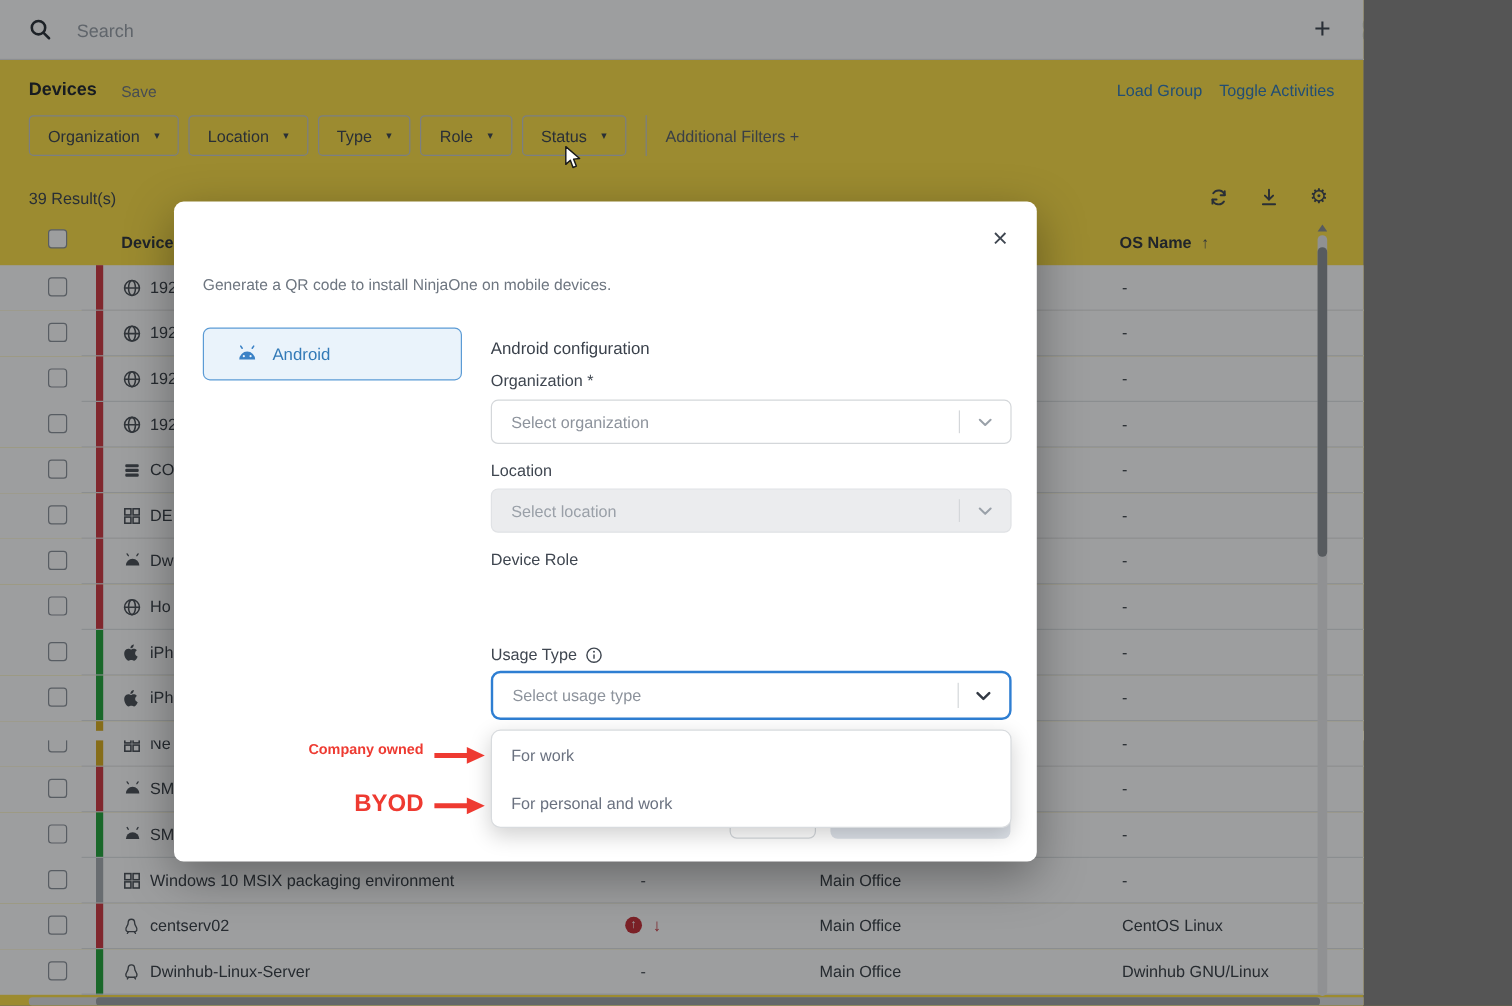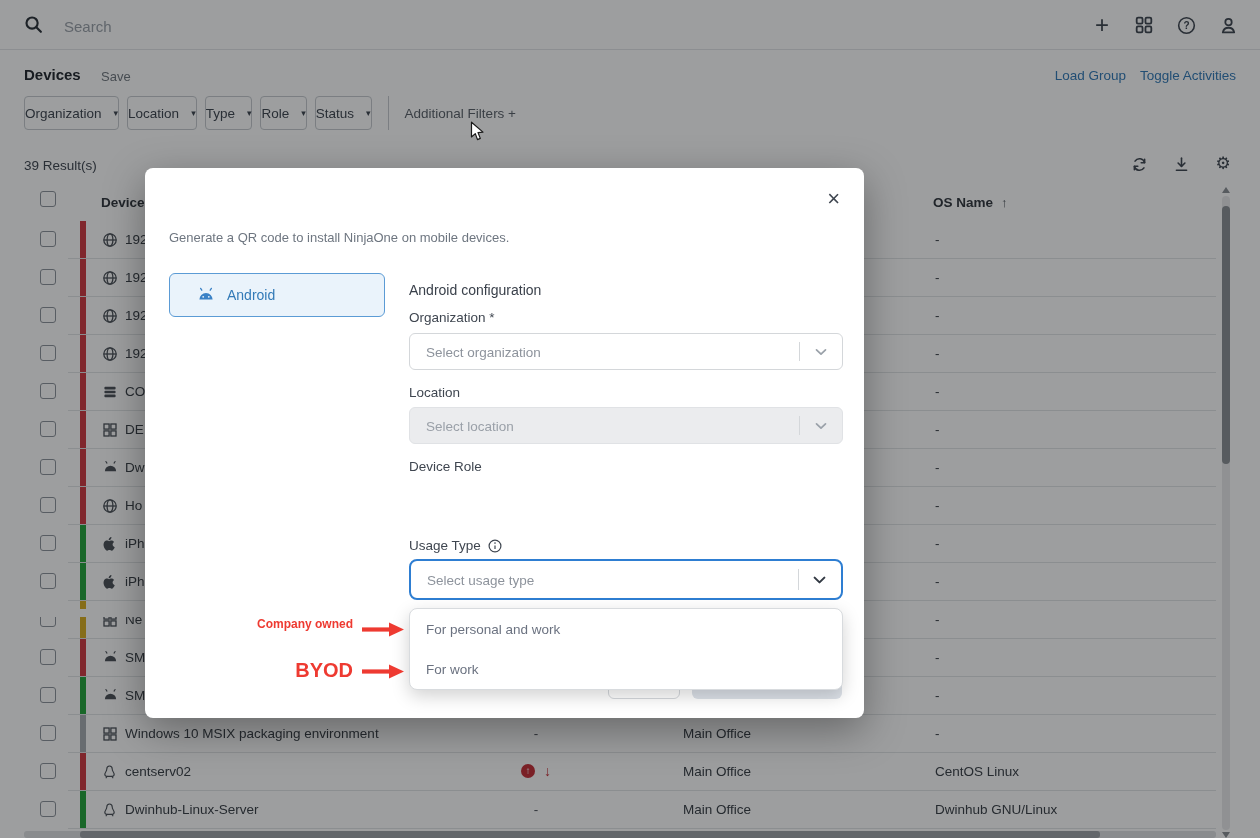--- a/index.html
+++ b/index.html
@@ -1,37 +1,37 @@
 <!DOCTYPE html>
 <html><head>
 <meta charset="utf-8">
 <style>
   html,body{margin:0;padding:0;background:#555;}
-  .stage{position:relative;width:1260px;height:838px;overflow:hidden;
-         font-family:"Liberation Sans","DejaVu Sans",sans-serif;background:#ffffff;}
+  .stage{position:relative;width:1136px;height:838px;overflow:hidden;
+         font-family:"Liberation Sans","DejaVu Sans",sans-serif;background:#fde047;}
   svg{display:block}
   
   .topbar{position:absolute;left:0;top:0;width:1260px;height:50px;background:#fff;
           border-bottom:1px solid #e3e5e8;box-sizing:border-box;}
   .search-icon{position:absolute;left:24px;top:15px;color:#2b3138;}
   .search-input{position:absolute;left:62px;top:12px;width:520px;height:26px;border:none;outline:none;
           background:transparent;font-size:15px;color:#4b5158;font-family:inherit;}
   .search-input::placeholder{color:#9aa1a9;}
   .topbar-icons{position:absolute;right:22px;top:0;height:50px;display:flex;align-items:center;gap:22px;color:#3f4650;}
   .tb-ic{width:20px;height:20px;display:flex;align-items:center;justify-content:center;cursor:pointer;}
   .plus-glyph{font-size:24px;line-height:20px;font-weight:400;color:#3f4650;}
   
   .page-title{position:absolute;left:24px;top:66px;font-size:15px;font-weight:700;color:#22272e;}
   .save-label{position:absolute;left:101px;top:69px;font-size:13px;color:#71787f;}
   .header-links{position:absolute;right:24px;top:68px;display:flex;gap:14px;font-size:13.5px;color:#337ab7;}
   .header-links span{cursor:pointer;}
   
   .filterbar{position:absolute;left:24px;top:96px;display:flex;align-items:center;gap:8px;}
   .filter-btn{height:34px;border:1px solid #c6cacf;border-radius:4px;background:transparent;
-          display:flex;align-items:center;padding:0 0;font-size:13.5px;color:#3f4650;cursor:pointer;}
+          display:flex;align-items:center;padding:0 15px;font-size:13.5px;color:#3f4650;cursor:pointer;}
   .filter-btn .caret{font-size:9px;margin-left:12px;color:#3f4650;}
   .filter-div{width:1px;height:34px;background:#c6cacf;margin:0 8px;}
   .additional{font-size:13.5px;color:#5b626a;cursor:pointer;}
   
   .results{position:absolute;left:24px;top:158px;font-size:13.5px;color:#3f4650;}
   .toolbar{position:absolute;right:28px;top:155px;display:flex;gap:24px;align-items:center;color:#3f4650;}
   .toolbar .tb-ic{width:18px;height:18px;}
   .gear-glyph{font-size:17px;line-height:18px;color:#3f4650;}
   
   .thead{position:absolute;left:0;top:186px;width:1216px;height:35px;}
@@ -520,22 +520,22 @@
           <svg width="13" height="9" viewBox="0 0 12 8" fill="none" stroke="currentColor" stroke-width="1.9" stroke-linecap="round" stroke-linejoin="round">
             <polyline points="1.5,1.8 6,6.2 10.5,1.8"></polyline>
           </svg>
         </span>
     </div>
 
     <button class="btn-cancel"></button>
     <button class="btn-primary"></button>
 
     <div class="dropdown">
+      <div class="dd-opt">For work</div>
       <div class="dd-opt">For personal and work</div>
-      <div class="dd-opt">For work</div>
     </div>
   </div>
 
   <div class="ann ann-company">Company owned</div>
   <span class="ann-arrow arrow-company">
     <svg width="44" height="15" viewBox="0 0 44 15">
         <line x1="1" y1="7.5" x2="30" y2="7.5" stroke="currentColor" stroke-width="4.2"></line>
         <polygon points="28,0.5 43,7.5 28,14.5" fill="currentColor"></polygon>
       </svg>
   </span>

